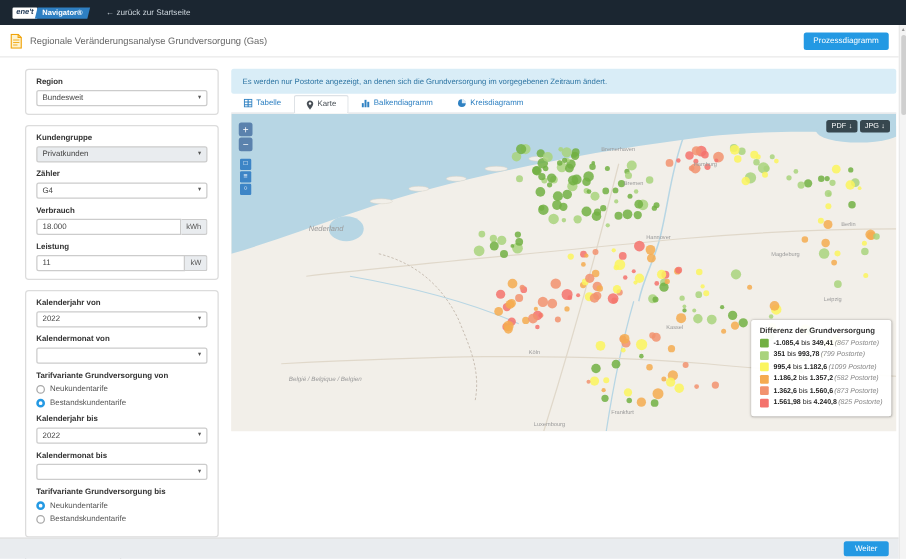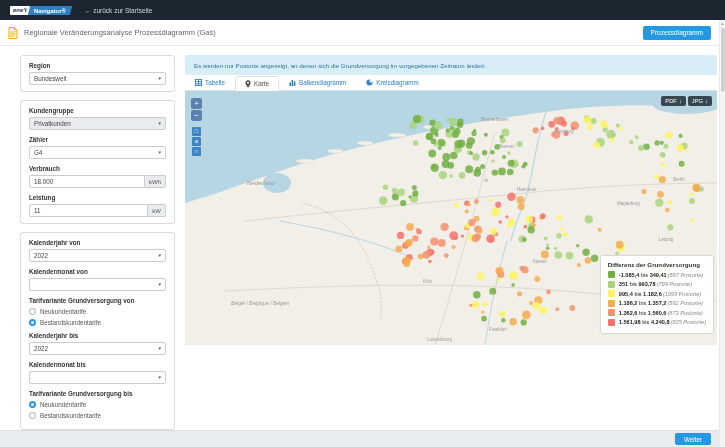--- a/index.html
+++ b/index.html
@@ -101,21 +101,21 @@
 </div>
 
 <div class="header">
   <svg width="10" height="12" viewBox="0 0 10 12">
     <path d="M1,0.5 H6.5 L9,3 V11.5 H1 Z" fill="#fdf3d0" stroke="#f0a30a" stroke-width="0.9"></path>
     <path d="M6.5,0.5 L6.5,3 L9,3" fill="none" stroke="#f0a30a" stroke-width="0.9"></path>
     <line x1="2.5" y1="5" x2="7.5" y2="5" stroke="#f0a30a" stroke-width="0.7"></line>
     <line x1="2.5" y1="7" x2="7.5" y2="7" stroke="#f0a30a" stroke-width="0.7"></line>
     <line x1="2.5" y1="9" x2="6" y2="9" stroke="#f0a30a" stroke-width="0.7"></line>
   </svg>
-  <span class="page-title">Regionale Veränderungsanalyse Prozessdiagramm (Gas)</span>
+  <span class="page-title">Regionale Veränderungsanalyse Grundversorgung (Gas)</span>
   <button class="process-btn">Prozessdiagramm</button>
 </div>
 
 <div class="sidebar">
 
   <div class="card">
     <div class="f-label">Region</div>
     <div class="select">
       <span>Bundesweit</span>
       <span class="chev">▾</span>

